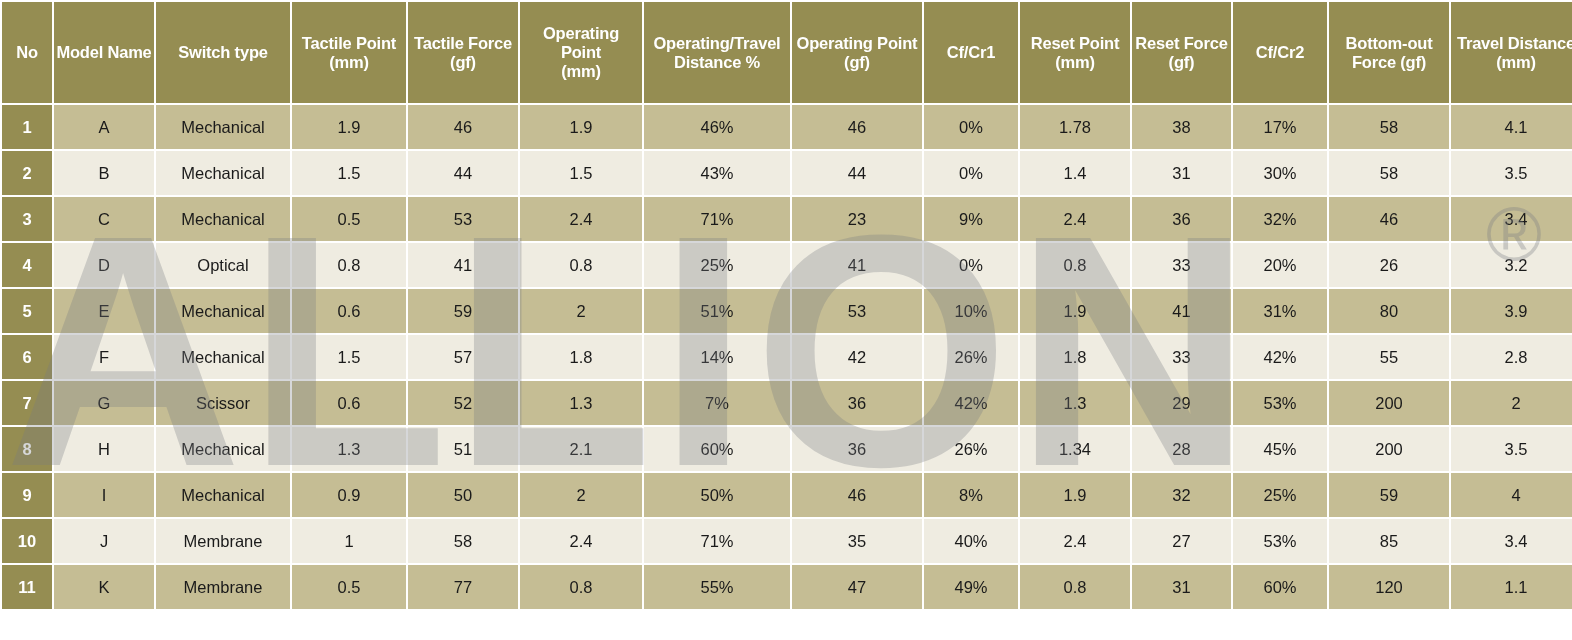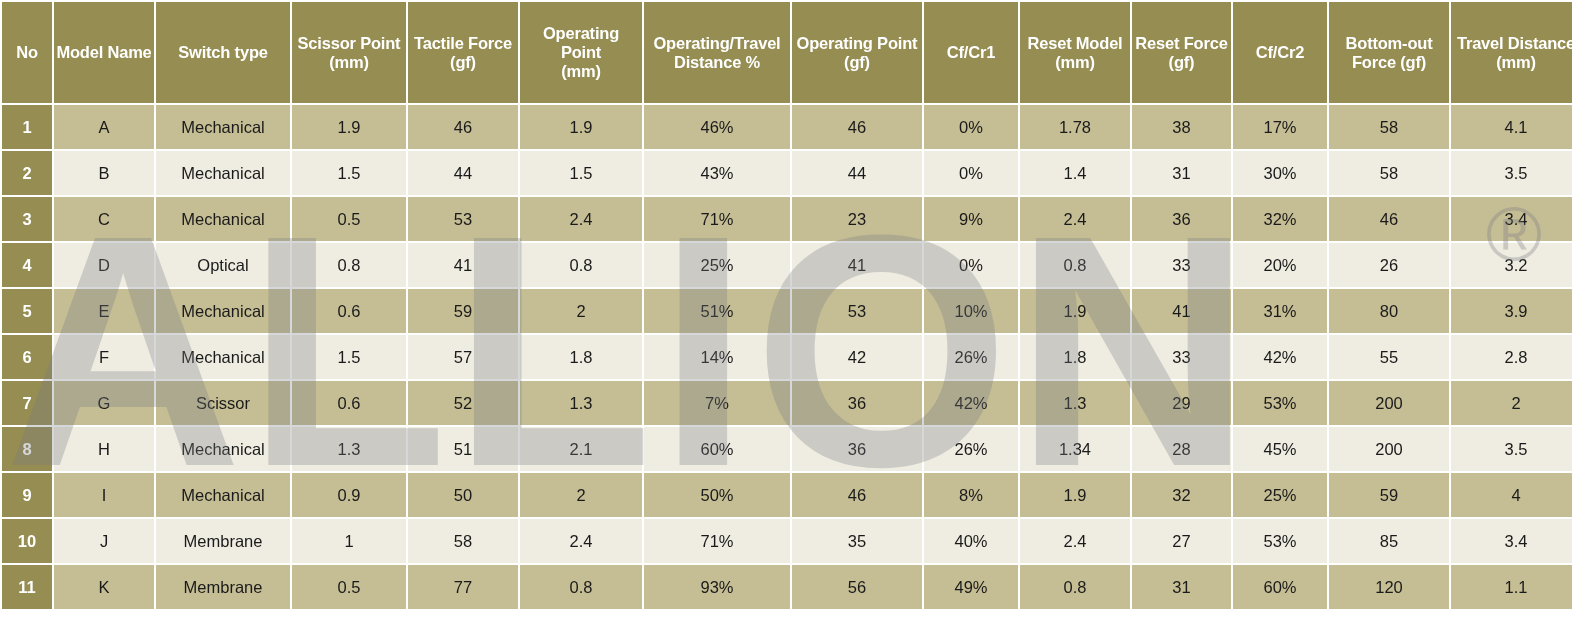--- a/index.html
+++ b/index.html
@@ -132,21 +132,21 @@
         <th>
           <span>No</span>
         </th>
         <th>
           <span>Model Name</span>
         </th>
         <th>
           <span>Switch type</span>
         </th>
         <th>
-          <span>Scissor Point</span><br>
+          <span>Tactile Point</span><br>
           <span>(mm)</span>
         </th>
         <th>
           <span>Tactile Force</span><br>
           <span>(gf)</span>
         </th>
         <th>
           <span>Operating Point</span><br>
           <span>(mm)</span>
         </th>
@@ -155,21 +155,21 @@
           <span>Distance %</span>
         </th>
         <th>
           <span>Operating Point</span><br>
           <span>(gf)</span>
         </th>
         <th>
           <span>Cf/Cr1</span>
         </th>
         <th>
-          <span>Reset Model</span><br>
+          <span>Reset Point</span><br>
           <span>(mm)</span>
         </th>
         <th>
           <span>Reset Force</span><br>
           <span>(gf)</span>
         </th>
         <th>
           <span>Cf/Cr2</span>
         </th>
         <th>
@@ -343,22 +343,22 @@
           <td>85</td>
           <td>3.4</td>
         </tr>
         <tr class="row-odd">
           <td class="col-no">11</td>
           <td>K</td>
           <td>Membrane</td>
           <td>0.5</td>
           <td>77</td>
           <td>0.8</td>
-          <td>93%</td>
-          <td>56</td>
+          <td>55%</td>
+          <td>47</td>
           <td>49%</td>
           <td>0.8</td>
           <td>31</td>
           <td>60%</td>
           <td>120</td>
           <td>1.1</td>
         </tr>
       </tbody>
   </table>
 

